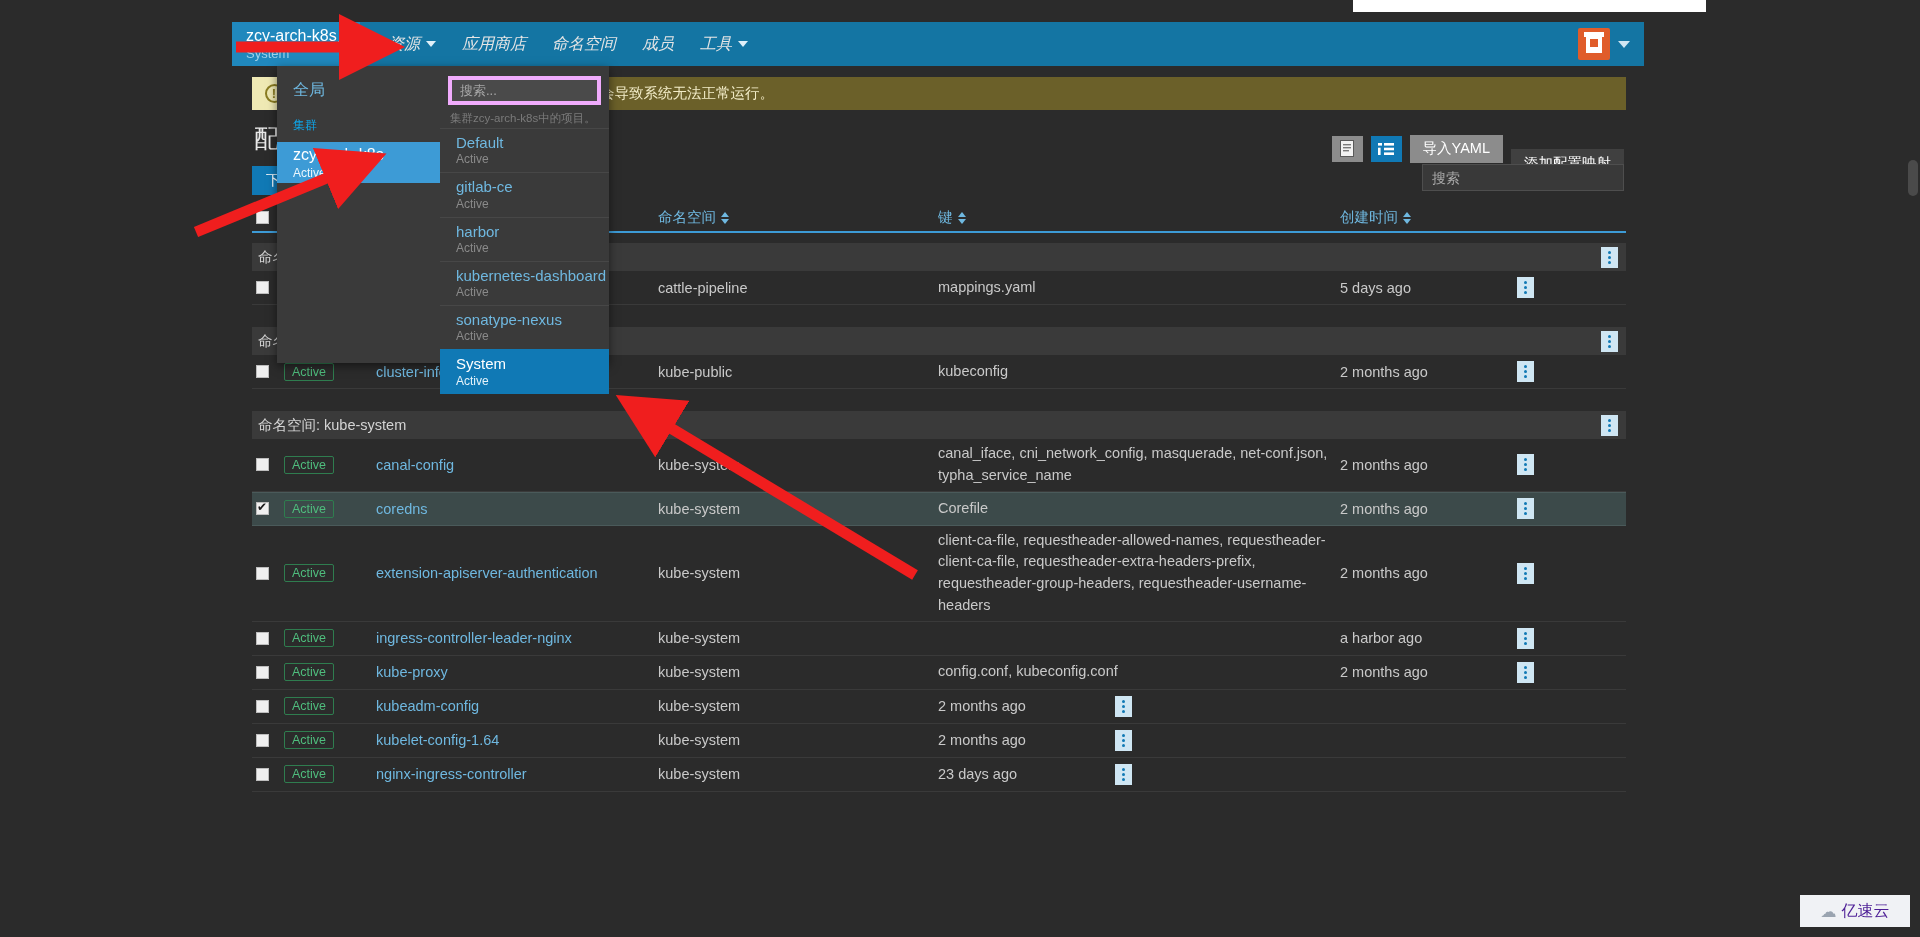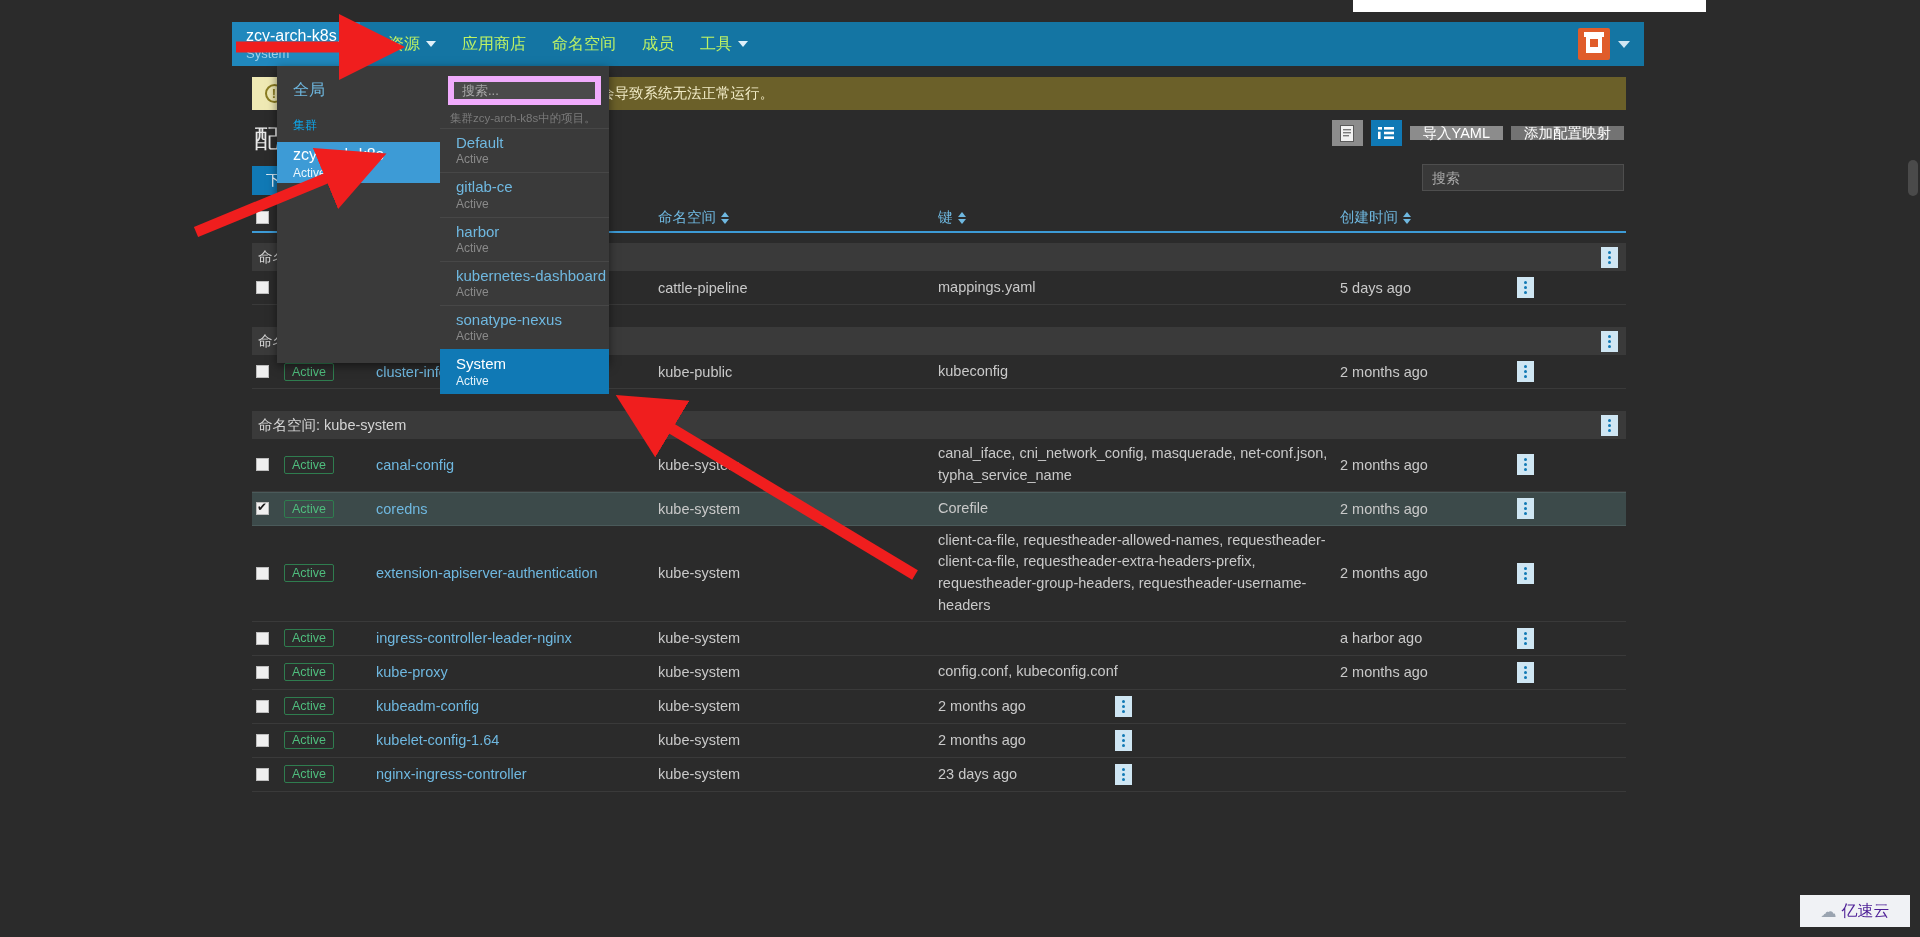--- a/index.html
+++ b/index.html
@@ -38,22 +38,22 @@
     display: flex; align-items: center; justify-content: space-between;
     padding: 0 10px 0 14px; cursor: pointer; position: relative; z-index: 5;
   }
   .cluster-switcher .cs-text { display: flex; flex-direction: column; line-height: 1.1; }
   .cluster-switcher .cs-name { color: #ffffff; font-size: 16px; }
   .cluster-switcher .cs-sub { color: #9fd0e8; font-size: 13px; margin-top: 2px; }
   .chev { width: 0; height: 0; border-left: 6px solid transparent; border-right: 6px solid transparent; border-top: 7px solid #cfe6f3; }
 
   .navbar { display: flex; align-items: center; gap: 26px; padding-left: 28px; }
   .nav-item {
-    color: #bef264; font-size: 16px; display: flex; align-items: center; gap: 6px;
-    cursor: pointer; white-space: nowrap;
+    color: #e5e5e5; font-size: 16px; display: flex; align-items: center; gap: 6px;
+    cursor: pointer; white-space: nowrap; font-style: italic;
   }
   .nav-item .chev { border-top-color: #dff0f9; border-left-width: 5px; border-right-width: 5px; border-top-width: 6px; }
 
   .header-right {
     margin-left: auto; display: flex; align-items: center; gap: 8px; padding-right: 14px;
   }
   .avatar {
     width: 32px; height: 32px; background: #e05c2a; position: relative; border-radius: 2px;
     display: flex; align-items: center; justify-content: center;
   }
@@ -82,21 +82,21 @@
   .cluster-row .cr-name { color: #ffffff; font-size: 16px; line-height: 1.1; }
   .cluster-row .cr-state { color: #eaf6fd; font-size: 12px; margin-top: 2px; }
   .cluster-row::after {
     content: ""; position: absolute; right: -11px; top: 0;
     border-top: 20.5px solid transparent; border-bottom: 20.5px solid transparent;
     border-left: 11px solid #3d9bd6;
   }
 
   .sw-search-wrap { padding: 10px 8px 4px 8px; }
   .sw-search {
-    width: 100%; height: 29px; background: #4a4a4a; border: 6px solid #f0abfc;
+    width: 100%; height: 29px; background: #4a4a4a; border: 4px solid #f0abfc;
     color: #bdbdbd; font-size: 13px; padding: 0 8px;
     font-family: "Liberation Sans", sans-serif;
   }
   .sw-search::placeholder { color: #a8a8a8; }
   .sw-proj-label { padding: 2px 0 2px 10px; color: #7a7a7a; font-size: 11.5px; }
 
   .proj-list { overflow: hidden; }
   .proj-item {
     padding: 5px 0 6px 16px; border-top: 1px solid #474747; cursor: pointer;
   }
@@ -128,25 +128,25 @@
     font-size: 25px; letter-spacing: 1px;
   }
 
   .toolbar { position: absolute; right: 20px; top: 54px; display: flex; gap: 8px; align-items: center; }
   .icon-btn {
     width: 31px; height: 26px; display: flex; align-items: center; justify-content: center; cursor: pointer;
   }
   .icon-btn.grey { background: #8c8c8c; }
   .icon-btn.blue { background: #1079b5; }
   .btn {
-    height: 14px; padding: 0 13px; display: flex; align-items: center; justify-content: center;
+    height: 28px; padding: 0 13px; display: flex; align-items: center; justify-content: center;
     font-size: 14.5px; cursor: pointer; color: #ffffff; white-space: nowrap;
   }
   .btn.grey { background: #8c8c8c; }
-  .btn.blue { background: #737373; }
+  .btn.blue { background: #404040; margin-top: 29px; }
 
   .download-btn {
     position: absolute; left: 20px; top: 100px; height: 29px; padding: 0 14px;
     background: #1079b5; color: #fff; font-size: 14.5px;
     display: flex; align-items: center; cursor: pointer;
   }
 
   .table-search {
     position: absolute; right: 20px; top: 98px; width: 202px; height: 27px;
     background: #393939; border: 1px solid #4e4e4e; color: #a9a9a9; font-size: 14px;

